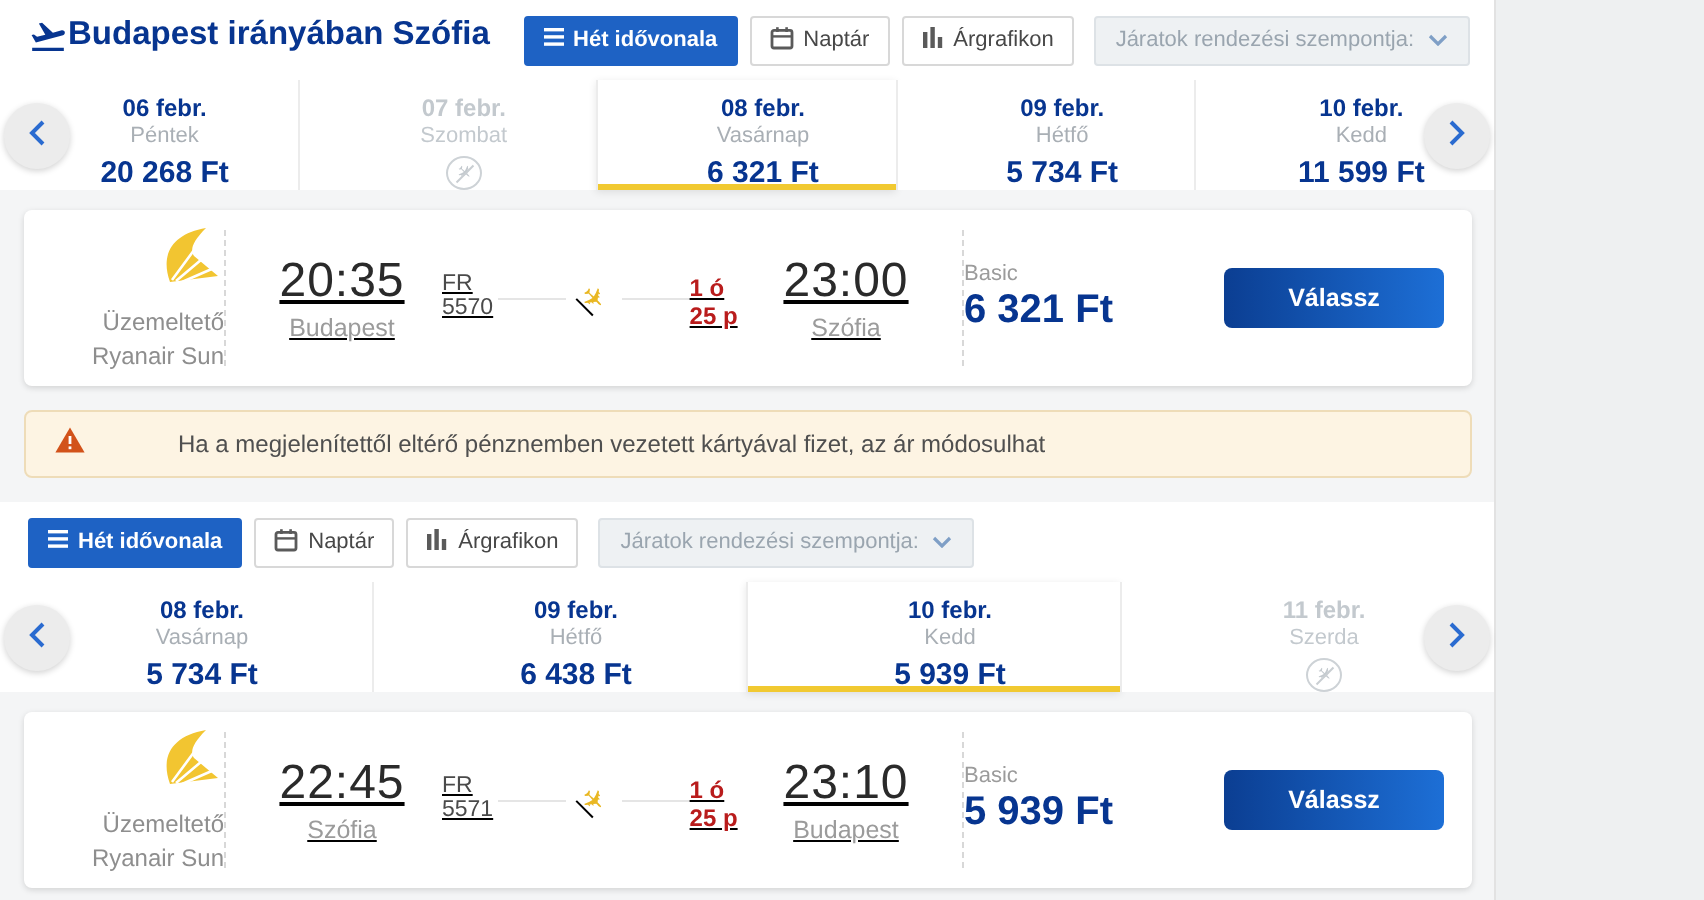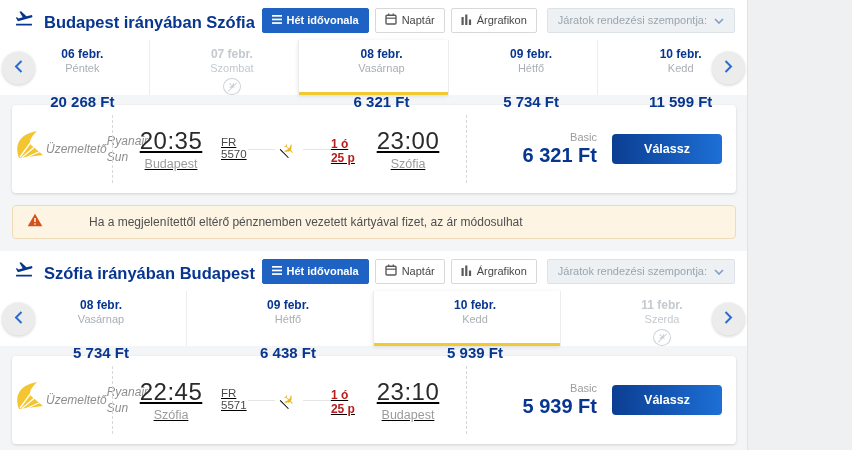--- a/index.html
+++ b/index.html
@@ -3,62 +3,62 @@
 <meta charset="utf-8">
 <style>
   * { box-sizing: border-box; margin: 0; padding: 0; }
   html,body { background:#eef0f1; }
   body { font-family:"Liberation Sans", sans-serif; }
   .page { position:relative; width:852px; height:450px; background:#eef0f1; overflow:hidden; }
   .main { position:absolute; left:0; top:0; width:748px; height:450px; background:#f4f5f6; border-right:1px solid #e2e2e2; }
 
   
   .section-header { height:40px; background:#fff; display:flex; align-items:center; justify-content:space-between; padding:0 12px 0 14px; }
-  .header-left { display:flex; align-items:flex-end; gap:10px; }
+  .header-left { display:flex; align-items:flex-start; }
   .section-title { font-size:16.5px; font-weight:bold; color:#073590; }
   .header-toolbar { display:flex; align-items:center; gap:6px; }
   .tb-btn { display:flex; align-items:center; gap:5px; height:25px; padding:0 9px; background:#fff; border:1px solid #d8d8d8; border-radius:2px; font-size:11px; color:#474747; font-family:inherit; cursor:pointer; white-space:nowrap; }
   .tb-btn.active { background:#1e62c4; border-color:#1e62c4; color:#fff; font-weight:bold; }
   .sort-dd { display:flex; align-items:center; gap:7px; height:25px; padding:0 10px; background:#eef1f3; border:1px solid #dde2e6; border-radius:2px; font-size:11px; color:#9aa5af; margin-left:4px; cursor:pointer; white-space:nowrap; }
 
   
   .carousel { position:relative; display:flex; height:55px; }
   .date-cell { flex:1; background:#fff; border-left:1px solid #ececec; display:flex; flex-direction:column; align-items:center; padding-top:7px; cursor:pointer;padding-left:16px; }
   .date-cell:first-child { border-left:none; }
   .dc-date { font-size:12px; font-weight:bold; color:#073590; }
   .dc-day { font-size:11px; color:#a9afb5; margin-top:1px; }
-  .dc-price { font-size:15px; font-weight:bold; color:#073590; margin-top:19px; }
+  .dc-price { font-size:15px; font-weight:bold; color:#073590; margin-top:4px; }
   .date-cell[data-state="selected"] { box-shadow:inset 0 -3px 0 #f1c931, 0 1px 4px rgba(0,0,0,.10); }
   .date-cell[data-state="disabled"] .dc-date,
   .date-cell[data-state="disabled"] .dc-day { color:#c3c9ce; }
   .date-cell:not([data-state="disabled"]) .dc-noflight { display:none; }
   .dc-noflight { width:18px; height:18px; border:1px solid #cdd2d6; border-radius:50%; margin-top:4px; position:relative; display:flex; align-items:center; justify-content:center; }
   .nf-plane { font-size:9px; color:#c3c9ce; transform:rotate(45deg); line-height:1; }
   .dc-noflight::after { content:""; position:absolute; left:8px; top:2px; height:12px; width:1px; background:#c9ced2; transform:rotate(45deg); }
   .car-nav { position:absolute; top:50%; transform:translateY(-50%); width:33px; height:33px; border-radius:50%; background:#ececec; border:none; display:flex; align-items:center; justify-content:center; cursor:pointer; box-shadow:0 1px 3px rgba(0,0,0,.18); }
   .car-nav.left { left:2px; }
   .car-nav.right { right:2px; }
 
   
   .flight-card { margin:10px 11px 0 12px; background:#fff; border-radius:4px; box-shadow:0 1px 3px rgba(0,0,0,.14); height:88px; display:flex; align-items:center; }
-  .op-block { width:100px; display:flex; flex-direction:row; align-items:center;font-style:italic; }
+  .op-block { width:100px; display:flex; flex-direction:column; align-items:flex-end; }
   .op-logo { margin-bottom:4px; }
   .op-label, .op-name { font-size:12px; color:#8e8e8e; line-height:1.35; }
   .v-dash { align-self:stretch; margin:10px 0; border-left:1px dashed #d8d8d8; }
   .route { flex:1; display:flex; align-items:center; padding:0 16px;text-decoration:underline; }
   .endpoint { display:flex; flex-direction:column; align-items:center; min-width:84px; }
   .ep-time { font-size:24px; color:#2a2a2a; letter-spacing:.5px; }
   .ep-city { font-size:12.5px; color:#9b9b9b; margin-top:2px; }
   .mid { flex:1; display:flex; flex-direction:row; align-items:center; padding:0 8px; }
   .fl-no { font-size:11.5px; color:#4a4a4a; margin-bottom:3px; }
   .line-row { display:flex; align-items:center; width:100%; gap:8px; }
   .hline { flex:1; height:1px; background:#e5e5e5; }
   .mid-plane { font-size:14px; color:#e9b722; transform:rotate(45deg); line-height:1; }
   .dur { font-size:12px; font-weight:bold; color:#b91c1c; margin-top:3px; }
-  .fare { width:130px; text-align:right; margin-right:15px; }
+  .fare { width:130px; }
   .fare-name { font-size:11px; color:#9b9b9b; margin-bottom:1px; }
   .fare-price { font-size:20px; font-weight:bold; color:#073590; }
   .select-btn { width:110px; height:30px; margin-right:14px; border:none; border-radius:4px; background:linear-gradient(90deg,#0b3e92,#1d6fd6); color:#fff; font-size:12.5px; font-weight:bold; font-family:inherit; cursor:pointer; }
 
   
   .warning { margin:12px 11px 0 12px; background:#fdf4e3; border:1px solid #eedcb8; border-radius:4px; height:34px; display:flex; align-items:center; gap:10px; padding:0 14px; }
   .warning-text { font-size:12px; color:#4f4f4f;margin-left:36px; }
 
   .flight-section.second { margin-top:12px; }
 </style>
@@ -208,28 +208,20 @@
             <path d="M8 0.8 L15.3 13.2 H0.7 Z" fill="#d2521a"></path>
             <rect x="7.3" y="5" width="1.4" height="4" fill="#fff"></rect>
             <rect x="7.3" y="10.2" width="1.4" height="1.4" fill="#fff"></rect>
           </svg>
       </span>
       <span class="warning-text">Ha a megjelenítettől eltérő pénznemben vezetett kártyával fizet, az ár módosulhat</span>
     </div>
 
     <section class="flight-section second">
       <header class="section-header">
-        <div class="header-left">
-          <span>
-            <svg width="20" height="20" viewBox="0 0 24 24">
-                <path fill="#073590" d="M2.5 19h19v2h-19v-2zm19.57-9.36c-.21-.8-1.04-1.28-1.84-1.06L14.92 10 8.46 3.98l-1.93.51 3.87 6.7-4.97 1.33-1.85-1.45-1.45.39 2.59 4.49L21 11.49c.81-.22 1.28-1.05 1.07-1.85z"></path>
-              </svg>
-          </span>
-          <h2 class="section-title">Szófia irányában Budapest</h2>
-        </div>
         <div class="header-toolbar">
           <button class="tb-btn active">
             <span><svg width="10" height="9" viewBox="0 0 10 9">
                   <g fill="#fff">
                     <rect y="0" width="10" height="1.7"></rect>
                     <rect y="3.6" width="10" height="1.7"></rect>
                     <rect y="7.2" width="10" height="1.7"></rect>
                   </g>
                 </svg></span>
             <span>Hét idővonala</span>

